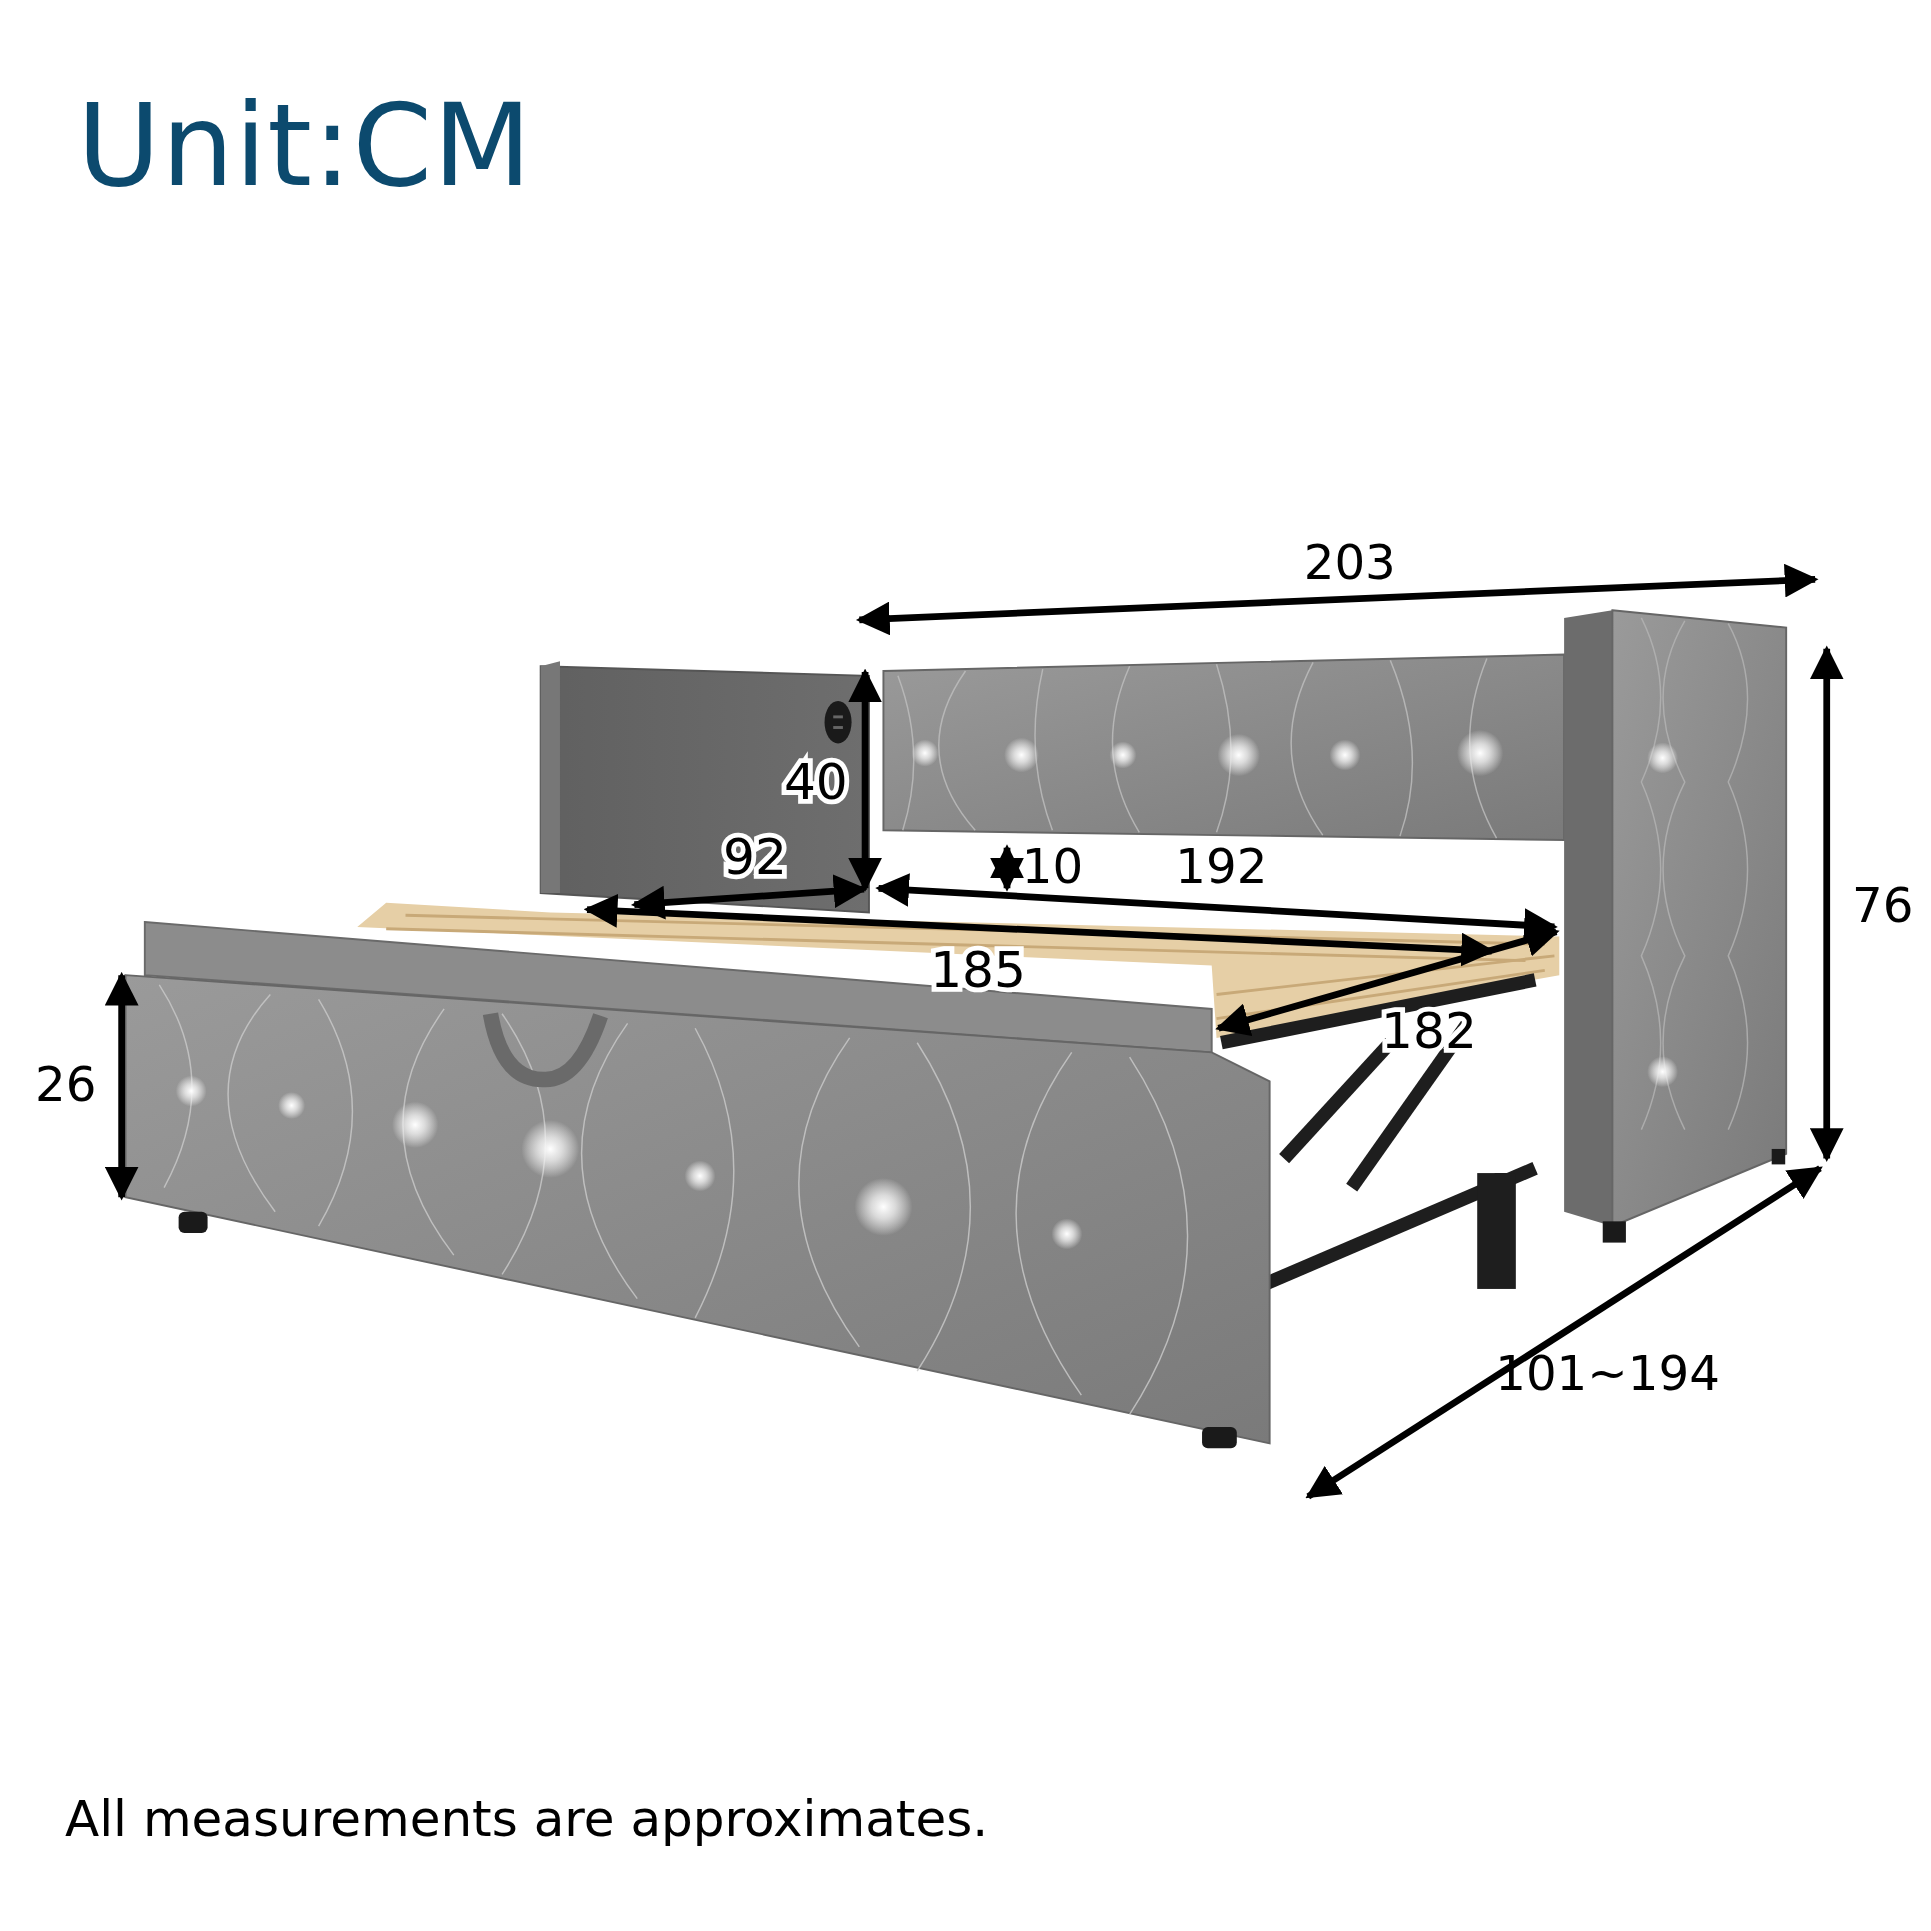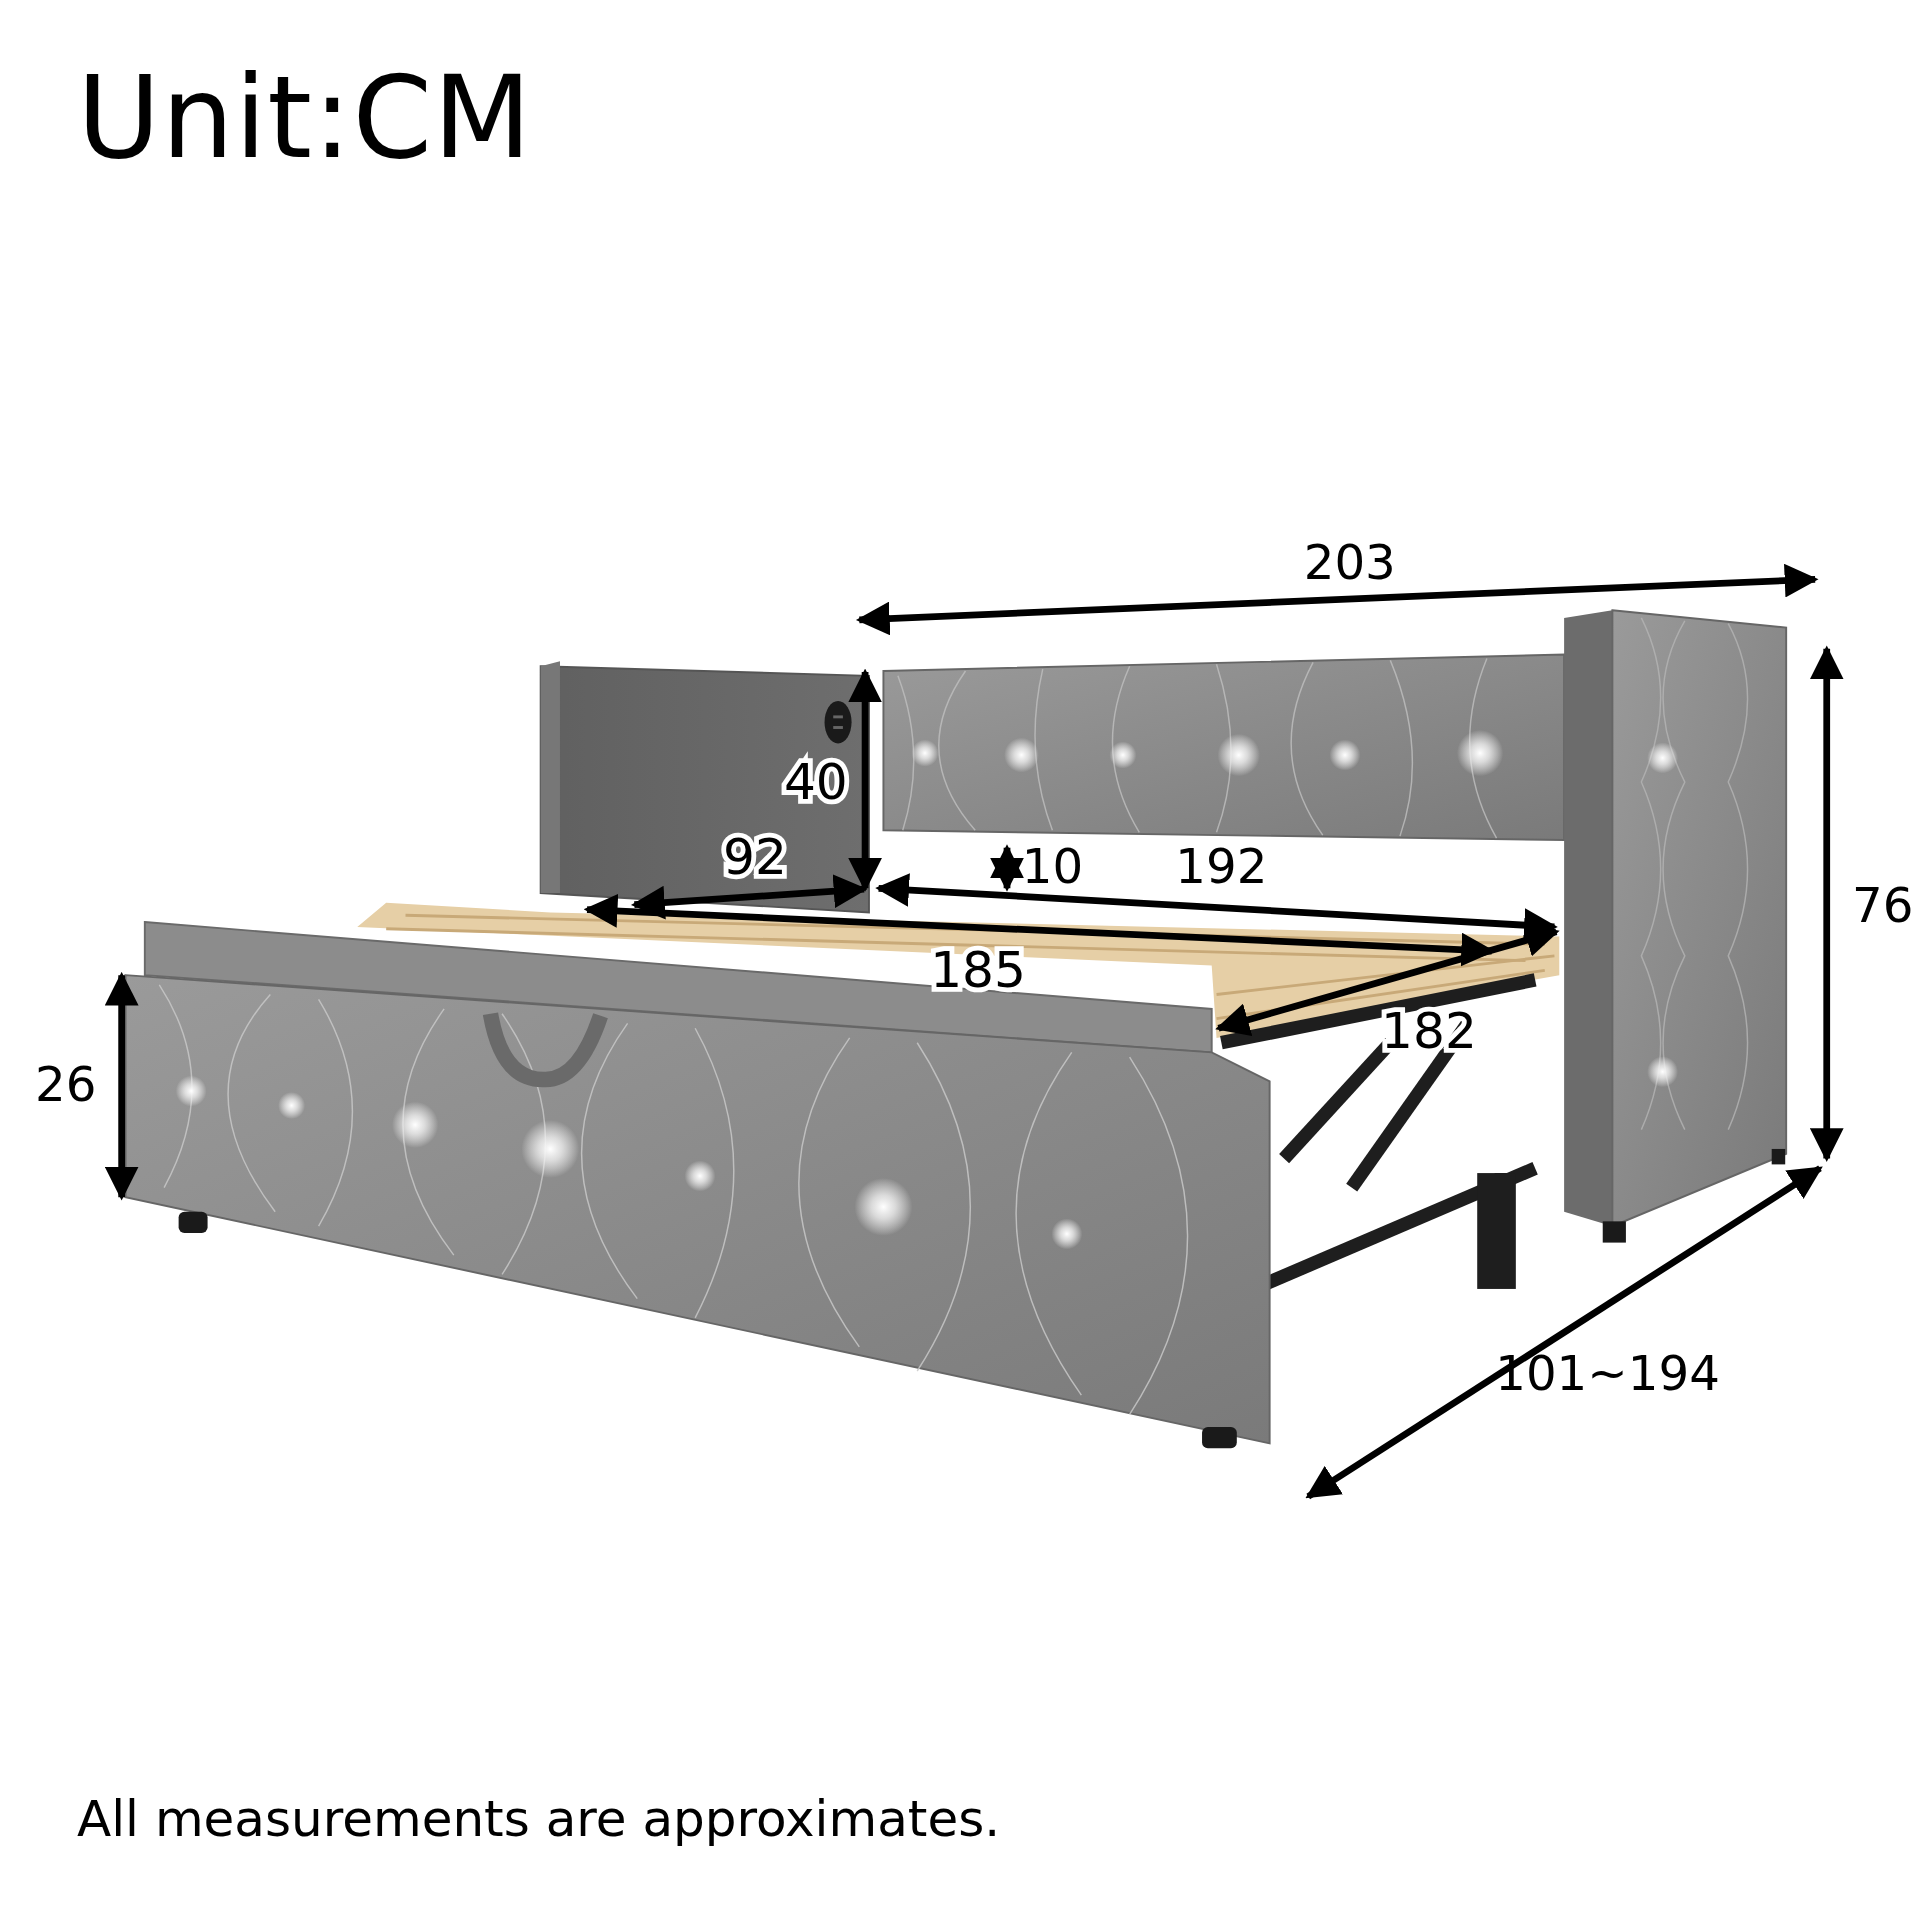--- a/index.html
+++ b/index.html
@@ -1,18 +1,18 @@
 <!DOCTYPE html>
 <html><head>
   <meta charset="utf-8">
   <style>
     html, body { margin: 0; padding: 0; background: #ffffff; }
     body { width: 1931px; height: 1931px; position: relative; overflow: hidden; font-family: "DejaVu Sans", sans-serif; }
-    .title { position: absolute; left: 77px; top: 61px; font-size: 114px; color: #000000; letter-spacing: 1px; line-height: 1; }
-    .footnote { position: absolute; left: 77px; top: 1794px; font-size: 50px; color: #000; line-height: 1; }
+    .title { position: absolute; left: 77px; top: 89px; font-size: 114px; color: #0c4a6e; letter-spacing: 1px; line-height: 1; }
+    .footnote { position: absolute; left: 65px; top: 1794px; font-size: 50px; color: #000; line-height: 1; }
     svg.stage { position: absolute; left: 0; top: 0; }
     .dim-label { font-family: "DejaVu Sans", sans-serif; fill: #000; }
     .dim-label-outline { font-family: "DejaVu Sans", sans-serif; fill: #000; stroke: #fff; stroke-width: 10px; paint-order: stroke; }
   </style>
 </head>
 <body>
 
 <div class="title">Unit:CM</div>
 
 <svg class="stage" width="1931" height="1931" viewBox="0 0 2000 2000">

